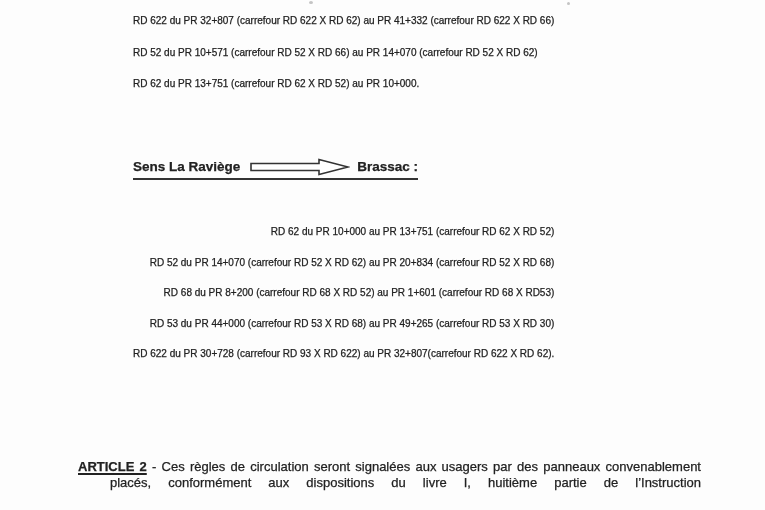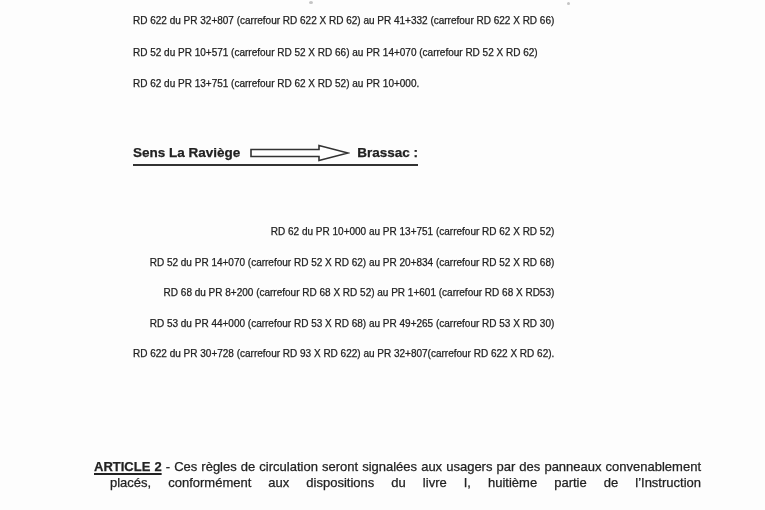--- a/index.html
+++ b/index.html
@@ -22,21 +22,21 @@
     font-size: 10px;
     white-space: nowrap;
   }
   .route-list.top { top: 5px; line-height: 31.5px; }
   .route-list.bottom { top: 217px; line-height: 30.5px; text-align: right; }
 
   
   .direction-heading {
     position: absolute;
     left: 133px;
-    top: 144px;
+    top: 158px;
     display: inline-flex;
     align-items: center;
     font-size: 13.5px;
     font-weight: bold;
     padding-bottom: 2px;
     border-bottom: 2px solid #333333;
   }
   .direction-heading .htext { line-height: 18px; }
   .direction-heading .arrow-wrap {
     display: inline-block;
@@ -50,21 +50,20 @@
     position: absolute;
     left: 78px;
     top: 459px;
     width: 623px;
     font-size: 13px;
     line-height: 15.6px;
   }
   .jline {
     text-align: justify;
     text-align-last: justify;
-    margin-left: 16px;
   }
   .jline.cont { margin-left: 32px; }
   .article-label {
     font-weight: bold;
     text-decoration: underline;
     text-decoration-thickness: 1.5px;
     text-underline-offset: 2px;
   }
 
   

